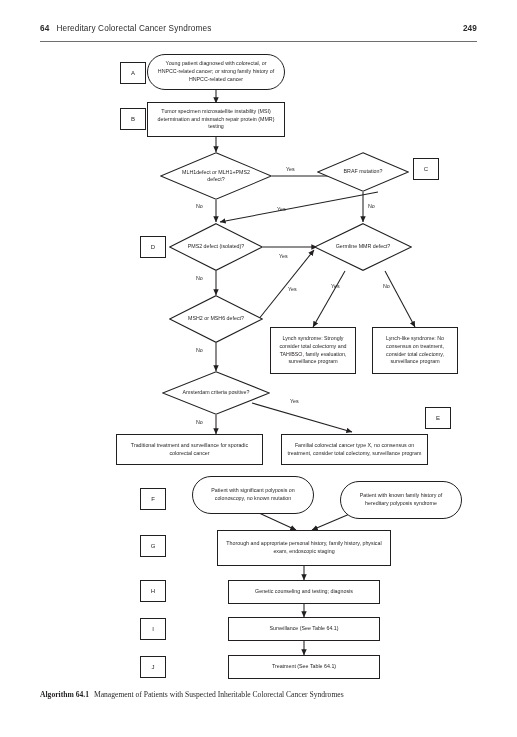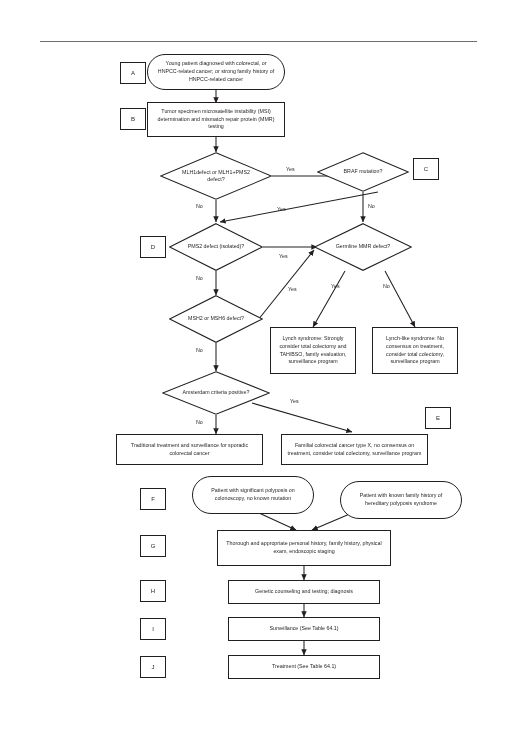--- a/index.html
+++ b/index.html
@@ -140,20 +140,24 @@
   .caption .capnum {
     font-weight: bold;
     margin-right: 5px;
   }
 </style>
 </head>
 <body>
 
 <div id="page">
 
+  <div class="runhead">
+    <span class="chapnum">64</span><span>Hereditary Colorectal Cancer Syndromes</span>
+    <span class="pagenum">249</span>
+  </div>
   <div class="runrule"></div>
 
   <svg id="edges" viewBox="0 0 517 737">
     <defs>
       <marker id="ah" markerWidth="7" markerHeight="7" refX="5.4" refY="2.6" orient="auto">
         <path d="M0,0 L5.6,2.6 L0,5.2 z" fill="#231f20"></path>
       </marker>
     </defs>
     <g stroke="#231f20" stroke-width="1.05" fill="none" marker-end="url(#ah)">
 
@@ -280,14 +284,17 @@
   <div class="elabel" style="left:368px; top:203px;">No</div>
   <div class="elabel" style="left:279px; top:253px;">Yes</div>
   <div class="elabel" style="left:196px; top:275px;">No</div>
   <div class="elabel" style="left:288px; top:286px;">Yes</div>
   <div class="elabel" style="left:196px; top:347px;">No</div>
   <div class="elabel" style="left:331px; top:283px;">Yes</div>
   <div class="elabel" style="left:383px; top:283px;">No</div>
   <div class="elabel" style="left:290px; top:398px;">Yes</div>
   <div class="elabel" style="left:196px; top:419px;">No</div>
 
+  <div class="caption">
+    <span class="capnum">Algorithm 64.1</span><span>Management of Patients with Suspected Inheritable Colorectal Cancer Syndromes</span>
+  </div>
 
 </div>
 
 </body></html>

